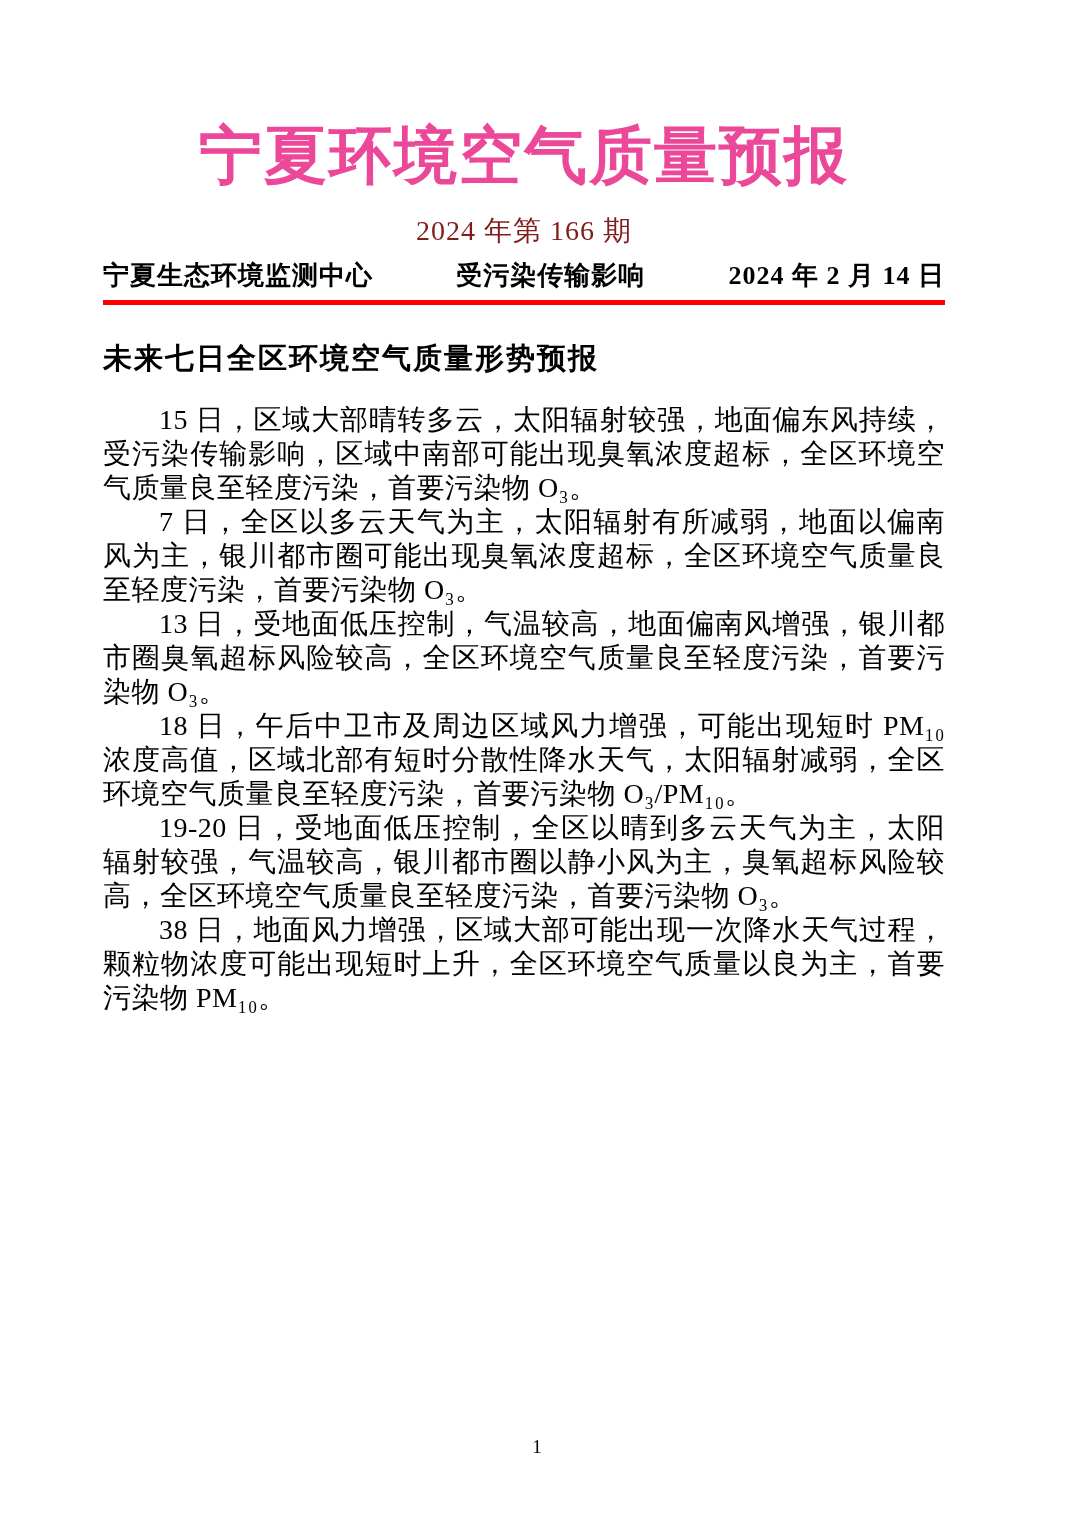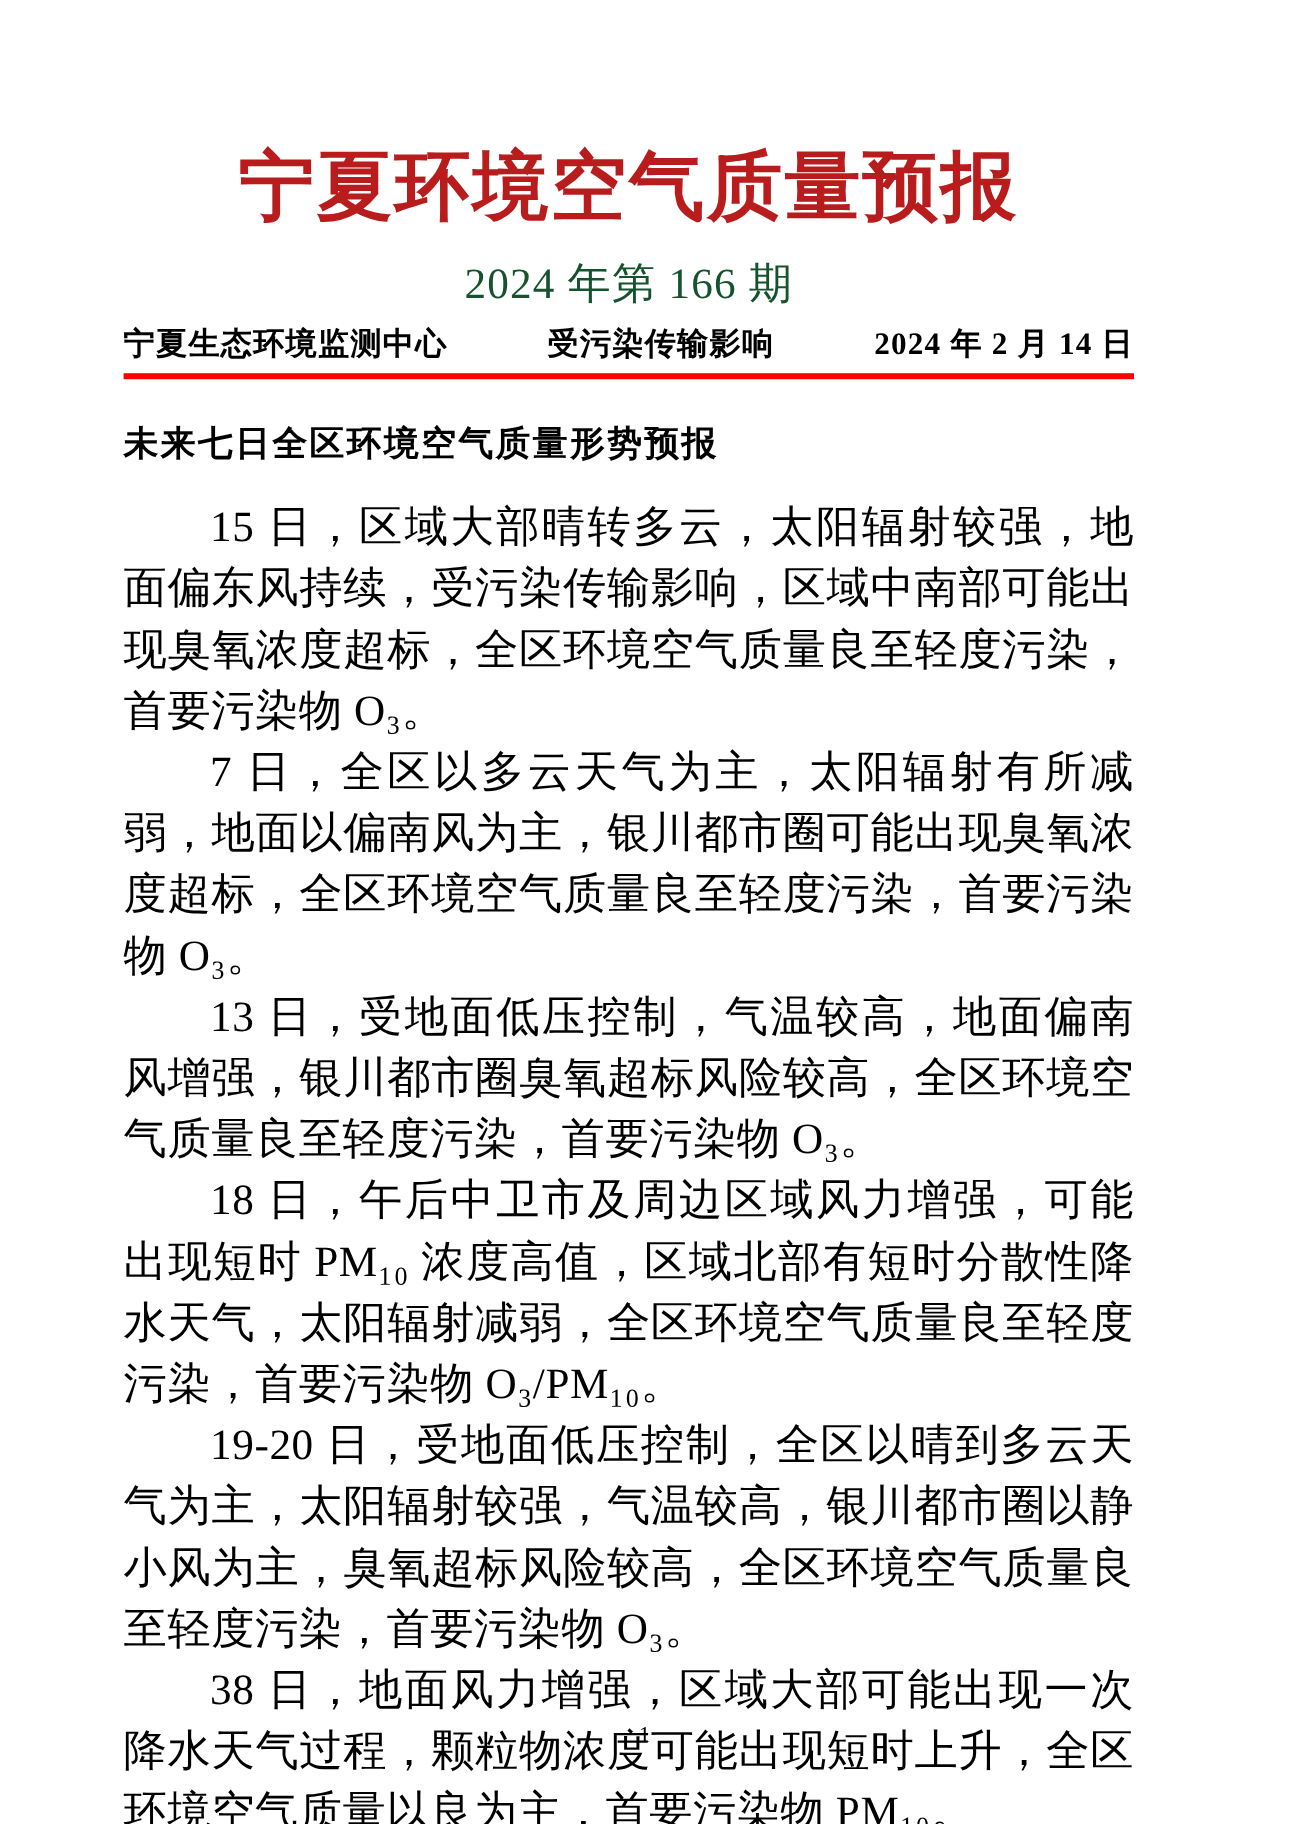--- a/index.html
+++ b/index.html
@@ -21,31 +21,31 @@
     position: absolute;
     left: 103px;
     top: 0;
     width: 842px;
   }
   .doc-title {
     margin-top: 120px;
     text-align: center;
     font-size: 63px;
     font-weight: bold;
-    color: #b91c1c;
+    color: #ec4899;
     letter-spacing: 2px;
     line-height: 1.15;
     white-space: nowrap;
   }
   .doc-issue {
     margin-top: 20px;
     text-align: center;
-    font-size: 36px;
+    font-size: 28px;
     font-weight: normal;
-    color: #14532d;
+    color: #7f1d1d;
     letter-spacing: 1px;
   }
   .header-row {
     margin-top: 8px;
     display: flex;
     justify-content: space-between;
     align-items: baseline;
     font-size: 26px;
     font-weight: bold;
     border-bottom: 5px solid #ff0000;
@@ -57,22 +57,22 @@
     text-align: left;
     font-size: 29px;
     font-weight: bold;
     letter-spacing: 2px;
   }
   .body-text {
     margin-top: 24px;
   }
   .body-text p {
     margin: 0;
-    font-size: 36px;
-    line-height: 51px;
+    font-size: 28px;
+    line-height: 34px;
     text-align: justify;
     text-justify: inter-ideograph;
     text-indent: 2em;
     letter-spacing: 0.5px;
   }
   .page-number {
     position: absolute;
     bottom: 62px;
     left: 0;
     width: 100%;

